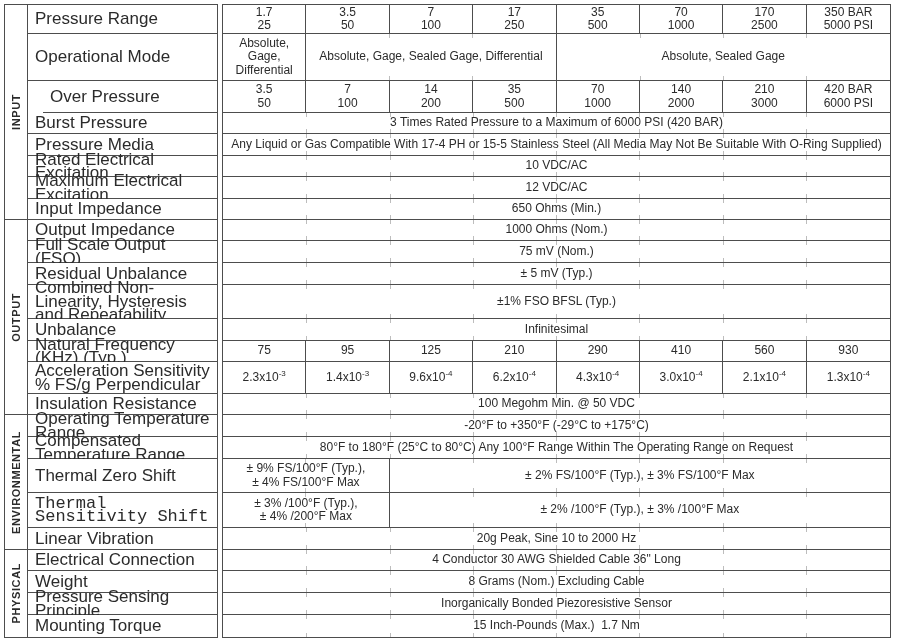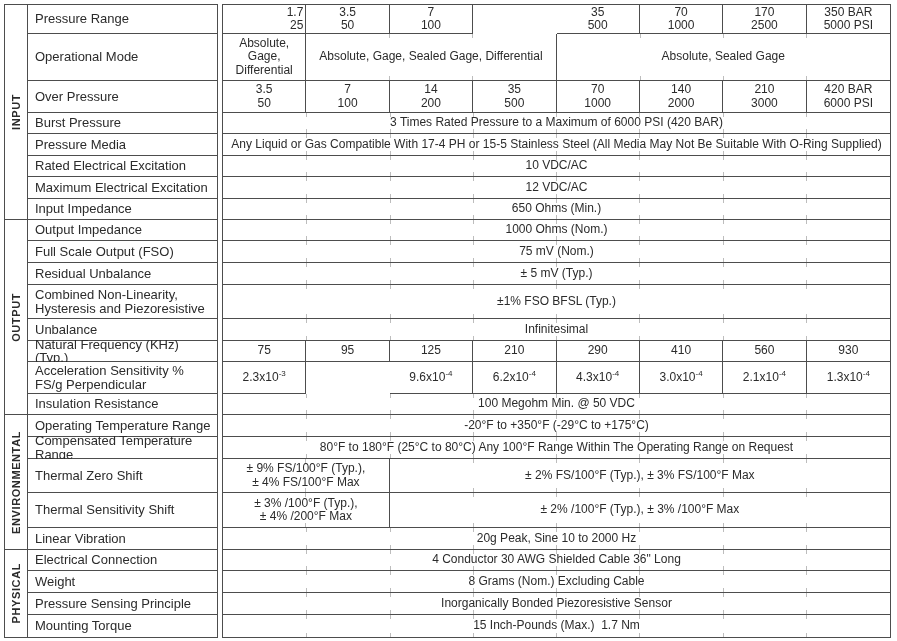--- a/index.html
+++ b/index.html
@@ -54,21 +54,21 @@
     font-size: 11px;
     letter-spacing: 0.6px;
     color: #2b2b2b;
     white-space: nowrap;
   }
   .param-cell {
     border-bottom: 1.5px solid #4d4d4d;
     display: flex;
     align-items: center;
     padding: 1px 3px 1px 7px;
-    font-size: 13px;
+    font-size: 17px;
     line-height: 13.5px;
     background: #ffffff;
   }
   .param-cell.lastrow { border-bottom: none; }
   .value-cell {
     border-right: 1.5px solid #4d4d4d;
     border-bottom: 1.5px solid #4d4d4d;
     display: flex;
     flex-direction: column;
     align-items: center;
@@ -101,56 +101,60 @@
         <span class="vtext">OUTPUT</span>
       </div>
       <div class="section-cell" style="grid-area: 17 / 1 / span 5;">
         <span class="vtext">ENVIRONMENTAL</span>
       </div>
       <div class="section-cell last" style="grid-area: 22 / 1 / span 4;">
         <span class="vtext">PHYSICAL</span>
       </div>
       <div class="param-cell" style="grid-area: 1 / 2;">Pressure Range</div>
       <div class="param-cell" style="grid-area: 2 / 2;">Operational Mode</div>
-      <div class="param-cell" style="grid-area: 3 / 2;">Over Pressure</div>
+      <div class="param-cell" style="grid-area: 3 / 2; margin-left: 15px;">Over Pressure</div>
       <div class="param-cell" style="grid-area: 4 / 2;">Burst Pressure</div>
       <div class="param-cell" style="grid-area: 5 / 2;">Pressure Media</div>
       <div class="param-cell" style="grid-area: 6 / 2;">Rated Electrical Excitation</div>
       <div class="param-cell" style="grid-area: 7 / 2;">Maximum Electrical Excitation</div>
       <div class="param-cell" style="grid-area: 8 / 2;">Input Impedance</div>
       <div class="param-cell" style="grid-area: 9 / 2;">Output Impedance</div>
       <div class="param-cell" style="grid-area: 10 / 2;">Full Scale Output (FSO)</div>
       <div class="param-cell" style="grid-area: 11 / 2;">Residual Unbalance</div>
-      <div class="param-cell" style="grid-area: 12 / 2;">Combined Non-Linearity, Hysteresis and Piezoresistive</div>
+      <div class="param-cell" style="grid-area: 12 / 2;">Combined Non-Linearity, Hysteresis and Repeatability</div>
       <div class="param-cell" style="grid-area: 13 / 2;">Unbalance</div>
       <div class="param-cell" style="grid-area: 14 / 2;">Natural Frequency (KHz) (Typ.)</div>
       <div class="param-cell" style="grid-area: 15 / 2;">Acceleration Sensitivity % FS/g Perpendicular</div>
       <div class="param-cell" style="grid-area: 16 / 2;">Insulation Resistance</div>
       <div class="param-cell" style="grid-area: 17 / 2;">Operating Temperature Range</div>
       <div class="param-cell" style="grid-area: 18 / 2;">Compensated Temperature Range</div>
       <div class="param-cell" style="grid-area: 19 / 2;">Thermal Zero Shift</div>
-      <div class="param-cell" style="grid-area: 20 / 2;">Thermal Sensitivity Shift</div>
+      <div class="param-cell" style="grid-area: 20 / 2; font-family: Liberation Mono, monospace;">Thermal Sensitivity Shift</div>
       <div class="param-cell" style="grid-area: 21 / 2;">Linear Vibration</div>
       <div class="param-cell" style="grid-area: 22 / 2;">Electrical Connection</div>
       <div class="param-cell" style="grid-area: 23 / 2; text-align: right;">Weight</div>
       <div class="param-cell" style="grid-area: 24 / 2;">Pressure Sensing Principle</div>
       <div class="param-cell lastrow" style="grid-area: 25 / 2;">Mounting Torque</div>
     </div>
   <div id="right-table" style="grid-template-rows: 29px 47px 32px 21px 22px 21px 22px 21px 21px 22px 22px 34px 22px 21px 32px 21px 22px 22px 34px 35px 22px 21px 22px 22px 22px;">
-      <div class="value-cell" style="grid-area: 1 / 1 / auto / span 1; align-items: flex-end;">
+      <div class="value-cell" style="grid-area: 1 / 1 / auto / span 1;">
         <div>1.7</div>
         <div>25</div>
       </div>
       <div class="value-cell" style="grid-area: 1 / 2 / auto / span 1;">
         <div>3.5</div>
         <div>50</div>
       </div>
       <div class="value-cell" style="grid-area: 1 / 3 / auto / span 1;">
         <div>7</div>
         <div>100</div>
+      </div>
+      <div class="value-cell" style="grid-area: 1 / 4 / auto / span 1;">
+        <div>17</div>
+        <div>250</div>
       </div>
       <div class="value-cell" style="grid-area: 1 / 5 / auto / span 1;">
         <div>35</div>
         <div>500</div>
       </div>
       <div class="value-cell" style="grid-area: 1 / 6 / auto / span 1;">
         <div>70</div>
         <div>1000</div>
       </div>
       <div class="value-cell" style="grid-area: 1 / 7 / auto / span 1;">
@@ -214,20 +218,23 @@
       <div class="value-cell" style="grid-area: 14 / 2 / auto / span 1;">95</div>
       <div class="value-cell" style="grid-area: 14 / 3 / auto / span 1;">125</div>
       <div class="value-cell" style="grid-area: 14 / 4 / auto / span 1;">210</div>
       <div class="value-cell" style="grid-area: 14 / 5 / auto / span 1;">290</div>
       <div class="value-cell" style="grid-area: 14 / 6 / auto / span 1;">410</div>
       <div class="value-cell" style="grid-area: 14 / 7 / auto / span 1;">560</div>
       <div class="value-cell lastcol" style="grid-area: 14 / 8 / auto / span 1;">930</div>
       <div class="value-cell" style="grid-area: 15 / 1 / auto / span 1;">
         <span class="supwrap"><span>2.3x10</span><sup>-3</sup></span>
       </div>
+      <div class="value-cell" style="grid-area: 15 / 2 / auto / span 1;">
+        <span class="supwrap"><span>1.4x10</span><sup>-3</sup></span>
+      </div>
       <div class="value-cell" style="grid-area: 15 / 3 / auto / span 1;">
         <span class="supwrap"><span>9.6x10</span><sup>-4</sup></span>
       </div>
       <div class="value-cell" style="grid-area: 15 / 4 / auto / span 1;">
         <span class="supwrap"><span>6.2x10</span><sup>-4</sup></span>
       </div>
       <div class="value-cell" style="grid-area: 15 / 5 / auto / span 1;">
         <span class="supwrap"><span>4.3x10</span><sup>-4</sup></span>
       </div>
       <div class="value-cell" style="grid-area: 15 / 6 / auto / span 1;">

